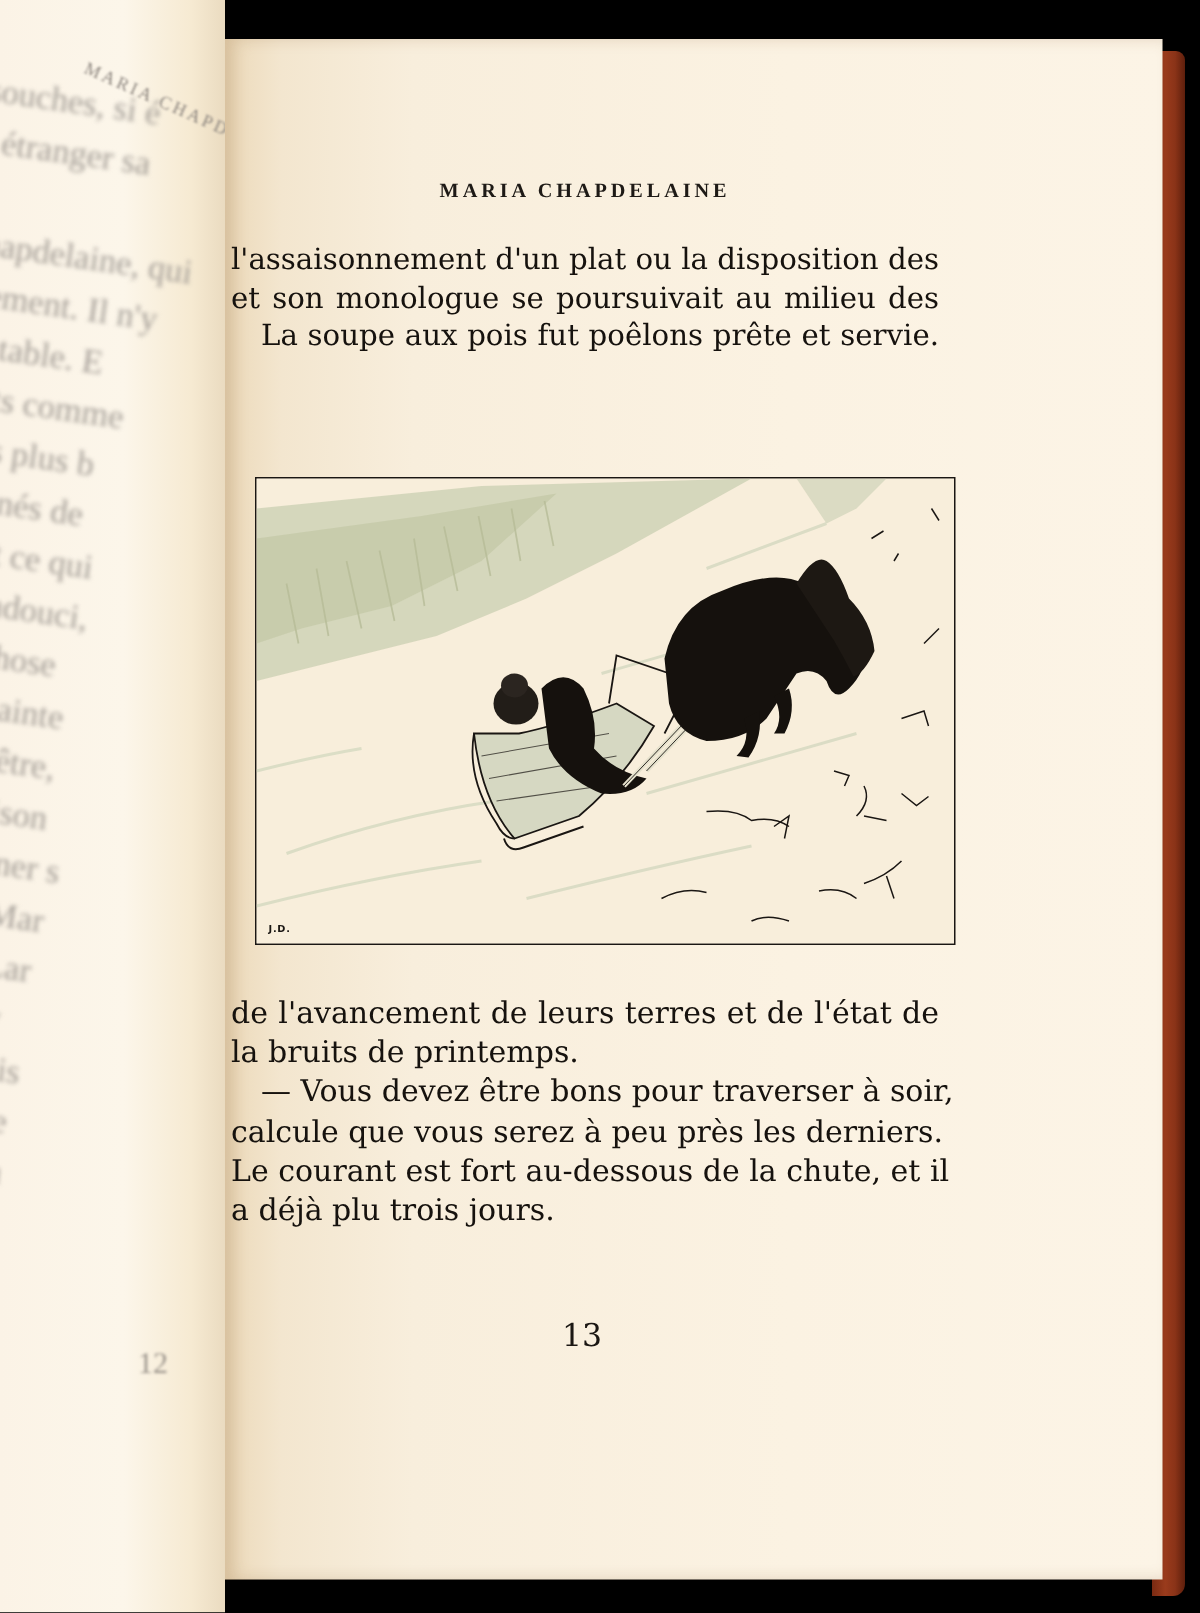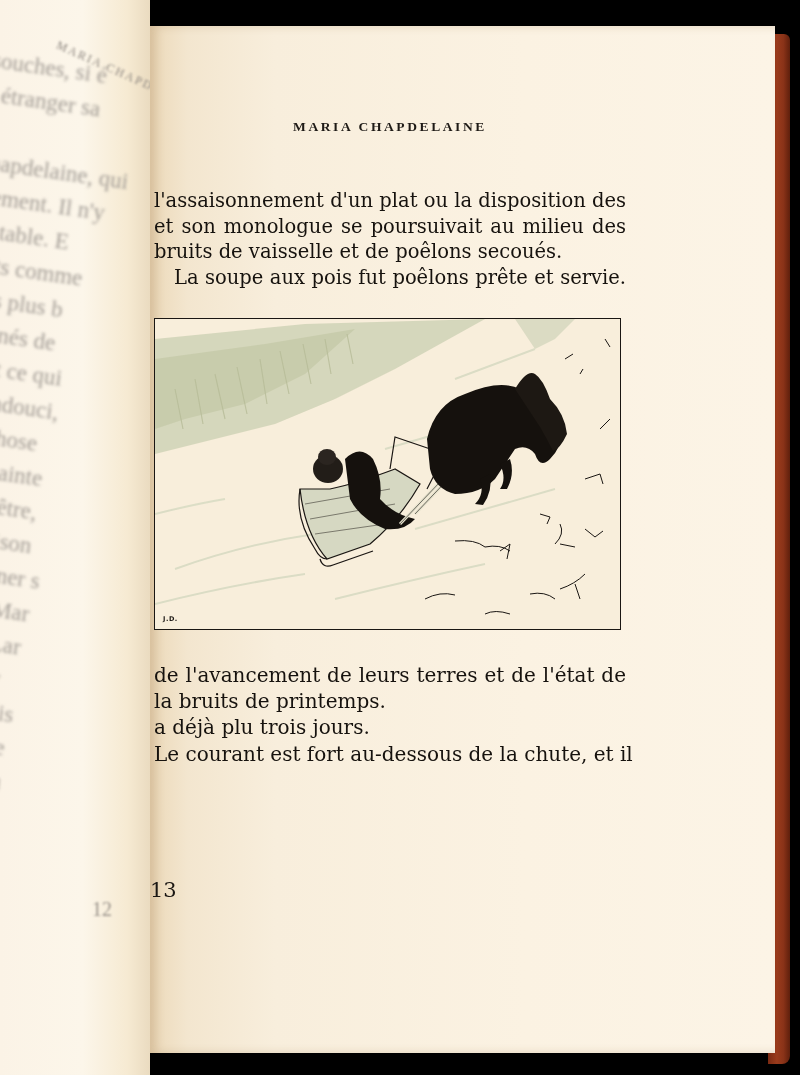--- a/index.html
+++ b/index.html
@@ -99,35 +99,36 @@
       white-space: nowrap;
       text-align: justify;
       text-align-last: justify;
     }
     .text-block .line.last {
       text-align-last: left;
     }
     .text-block .line.indent {
       padding-left: 20px;
     }
-    .block-top { top: 134px; margin-top: 28px; }
+    .block-top { top: 134px; }
     .block-bottom { top: 636px; font-size: 20px; line-height: 26.2px; }
 
     .page-number {
       position: absolute;
       left: 0; top: 852px;
       width: 476px;
+      text-align: center;
       font-family: "DejaVu Serif", serif;
       font-size: 21px;
       color: #1b1713;
     }
     
     .illustration {
       position: absolute;
-      left: 4px; top: 292px;
+      left: 20px; top: 292px;
       width: 465px; height: 310px;
       border: 1.5px solid #1a1613;
       background: #f8eedb;
       overflow: hidden;
       text-decoration: underline;
     }
     .illustration svg {
       display: block;
       width: 100%;
       height: 100%;
@@ -183,21 +184,20 @@
   </div>
 
   <div class="cover-edge"></div>
 
   <div class="right-page">
     <div class="running-head">MARIA CHAPDELAINE</div>
 
     <div class="text-block block-top">
       <span class="line">l'assaisonnement d'un plat ou la disposition des</span>
       <span class="line">et son monologue se poursuivait au milieu des</span>
-      <span class="line last">bruits de vaisselle et de poêlons secoués.</span>
       <span class="line indent">La soupe aux pois fut poêlons prête et servie.</span>
     </div>
 
     <div class="illustration">
       <svg viewBox="0 0 465 310" preserveAspectRatio="none">
 
         <rect x="0" y="0" width="465" height="310" fill="#f8eedb"></rect>
 
         <path d="M0 20 L150 5 L330 0 L240 50 L180 80 L120 105 L60 120 L0 135 Z" fill="#cfd2b6" opacity="0.85"></path>
         <path d="M0 40 L110 25 L200 10 L150 55 L90 85 L30 100 L0 110 Z" fill="#bfc4a2" opacity="0.6"></path>
@@ -268,19 +268,21 @@
           <path d="M445 110 L455 100"></path>
           <path d="M430 160 L445 155 L448 165"></path>
         </g>
       </svg>
       <div class="signature">J.D.</div>
     </div>
 
     <div class="text-block block-bottom">
       <span class="line">de l'avancement de leurs terres et de l'état de</span>
       <span class="line last">la bruits de printemps.</span>
+      <span class="line indent">— Vous devez être bons pour traverser à soir,</span>
+      <span class="line">calcule que vous serez à peu près les derniers.</span>
+      <span class="line">Le courant est fort au-dessous de la chute, et il</span>
       <span class="line last">a déjà plu trois jours.</span>
-      <span class="line">Le courant est fort au-dessous de la chute, et il</span>
     </div>
 
     <div class="page-number">13</div>
   </div>
 </div>
 
 </body></html>

